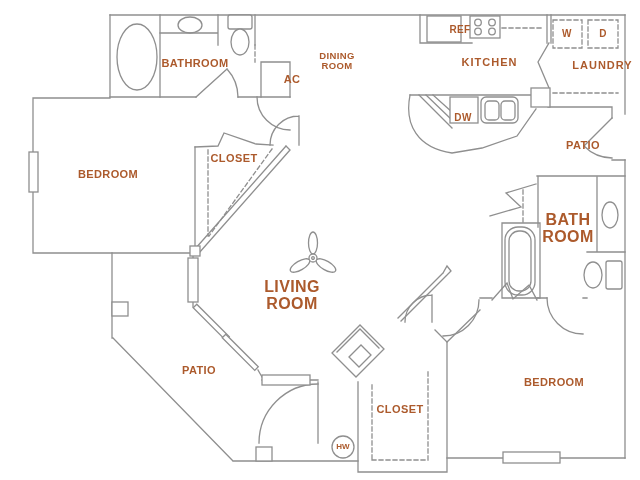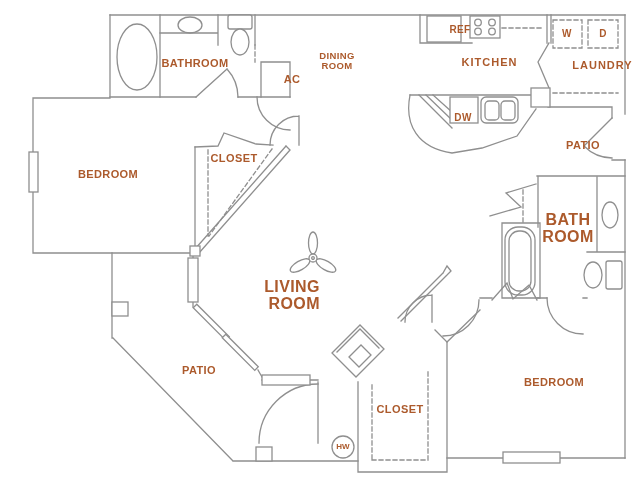--- a/index.html
+++ b/index.html
@@ -187,21 +187,21 @@
 ROOM</span>
   <span class="lbl s10" style="left:460px;top:30px;">REF</span>
   <span class="lbl s11 wide" style="left:469px;top:63px;">KITCHEN</span>
   <span class="lbl s10" style="left:567px;top:34px;">W</span>
   <span class="lbl s10" style="left:603px;top:34px;">D</span>
   <span class="lbl s11 wide" style="left:582px;top:66px;">LAUNDRY</span>
   <span class="lbl s10" style="left:463px;top:118px;">DW</span>
   <span class="lbl s11" style="left:583px;top:146px;">PATIO</span>
   <span class="lbl s11" style="left:108px;top:175px;">BEDROOM</span>
   <span class="lbl s11" style="left:234px;top:159px;">CLOSET</span>
-  <span class="lbl s105" style="left:292px;top:295px;text-align:right;">LIVING
+  <span class="lbl s105" style="left:292px;top:295px;">LIVING
 ROOM</span>
   <span class="lbl s11" style="left:199px;top:371px;">PATIO</span>
   <span class="lbl s11" style="left:400px;top:410px;">CLOSET</span>
   <span class="lbl s8" style="left:343px;top:447px;text-align:right;">HW</span>
   <span class="lbl s11" style="left:554px;top:383px;">BEDROOM</span>
   <span class="lbl s105" style="left:568px;top:228px;">BATH
 ROOM</span>
 </div>
 
 </body></html>

